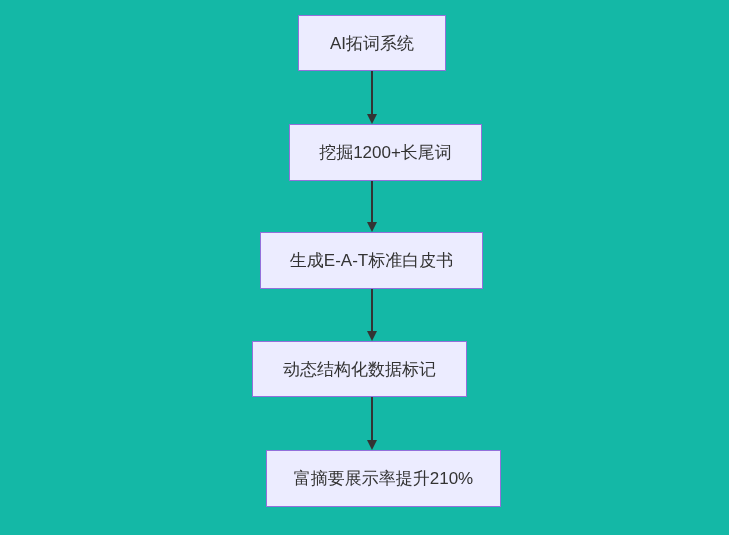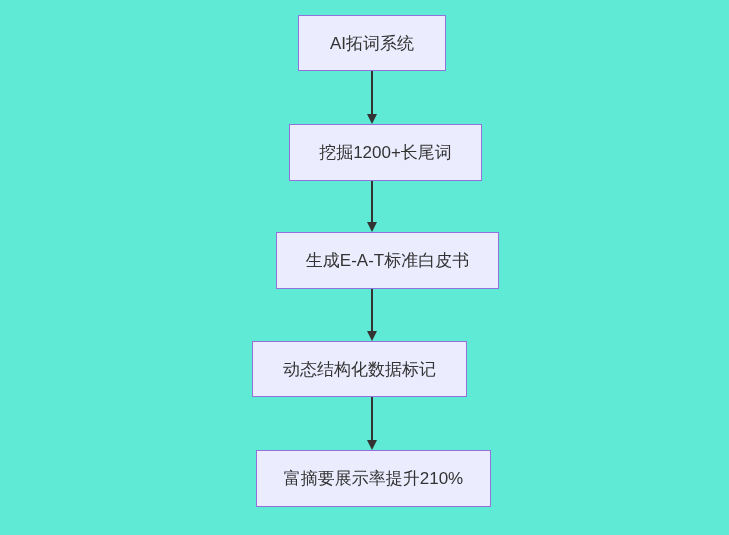--- a/index.html
+++ b/index.html
@@ -4,43 +4,43 @@
 <style>
   html, body {
     margin: 0;
     padding: 0;
     background: #fafafa;
   }
   .stage {
     position: relative;
     width: 729px;
     height: 535px;
-    background: #5eead4;
+    background: #14b8a6;
     overflow: hidden;
     font-family: "Liberation Sans", sans-serif;
   }
   .node {
     position: absolute;
     box-sizing: border-box;
     background: #ececff;
     border: 1px solid #9370db;
     color: #333333;
     font-size: 17px;
     line-height: 1;
     display: flex;
     align-items: center;
     justify-content: center;
     text-align: center;
     white-space: nowrap;
   }
   #node-1 { left: 298px; top: 15px;  width: 148px; height: 56px; }
   #node-2 { left: 289px; top: 124px; width: 193px; height: 57px; }
-  #node-3 { left: 260px; top: 232px; width: 223px; height: 57px; margin-left: 16px; }
+  #node-3 { left: 260px; top: 232px; width: 223px; height: 57px; }
   #node-4 { left: 252px; top: 341px; width: 215px; height: 56px; }
-  #node-5 { left: 256px; top: 450px; width: 235px; height: 57px; }
+  #node-5 { left: 266px; top: 450px; width: 235px; height: 57px; }
 
   .arrow {
     position: absolute;
     left: 366px;           
     width: 11px;
     display: flex;
     flex-direction: column;
     align-items: center;
   }
   #arrow-1 { top: 71px;  height: 53px; }

